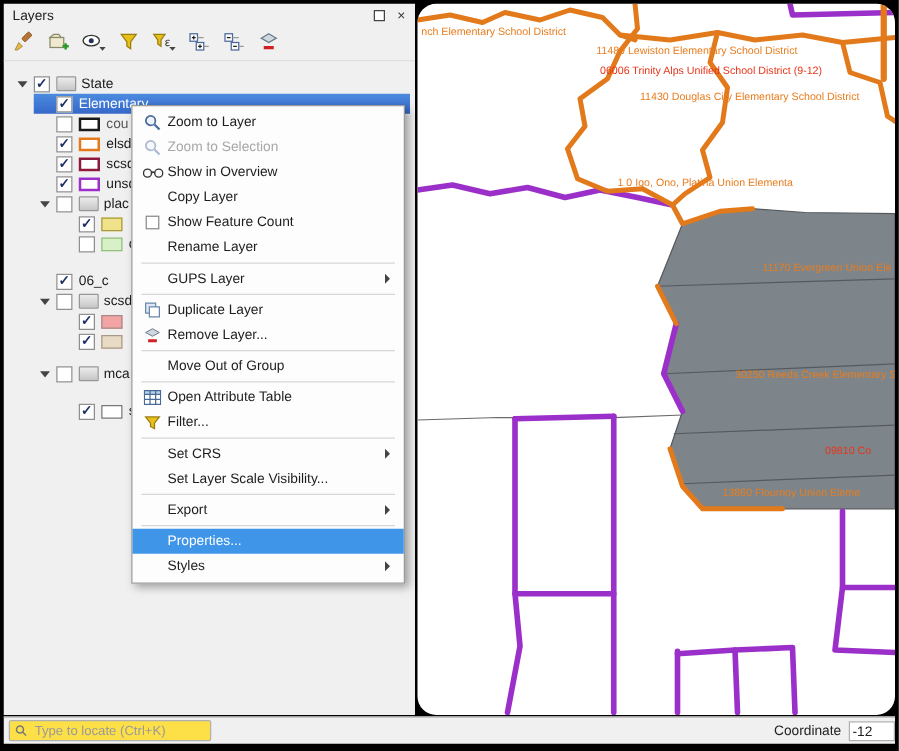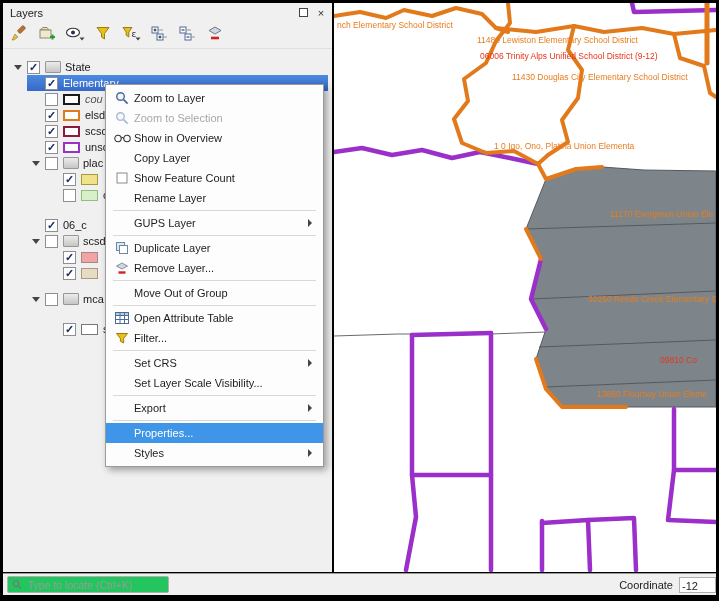--- a/index.html
+++ b/index.html
@@ -27,43 +27,43 @@
   .outline-black{border:2px solid #1a1a1a;}
   .outline-orange{border:2px solid #e2791b;}
   .outline-maroon{border:2px solid #8d1a3c;}
   .outline-purple{border:2px solid #9b2fc9;}
   .outline-thin{border:1px solid #777;}
   .fill-yellow{background:#efe28a;border:1px solid #a89a3a;}
   .fill-green{background:#d8f0c8;border:1px solid #93bd7e;}
   .fill-pink{background:#f2a3a3;border:1px solid #aa8888;}
   .fill-beige{background:#e7dbc3;border:1px solid #aa9988;}
   .tree-label{font-size:11px;color:#1a1a1a;white-space:nowrap;}
-  .tree-label.italic{font-style:italic;color:#555;}
+  .tree-label.italic{color:#555;}
   .selected .tree-label{color:#fff;}
 
   
-  .map{position:absolute;left:334px;top:3px;width:382px;height:569px;background:#fff;overflow:hidden;}
+  .map{position:absolute;left:334px;top:3px;width:382px;height:569px;background:#fff;overflow:hidden;border-radius:15px;}
   .map-label{position:absolute;font-size:8.5px;white-space:nowrap;line-height:10px;}
   .map-label.orange{color:#e87d1e;}
   .map-label.red{color:#e83418;}
 
   
   .context-menu{position:absolute;left:105px;top:84px;width:217px;background:#fdfdfd;border:1px solid #9a9a9a;box-shadow:3px 3px 7px rgba(0,0,0,.35);padding:3px 0;z-index:60;}
   .menu-item{height:20px;display:flex;align-items:center;padding:0 11px 0 4px;font-size:11px;color:#1d1d1d;position:relative;}
   .menu-icon{width:24px;display:flex;align-items:center;justify-content:center;flex:none;}
   .menu-icon.dim{opacity:.45;}
   .menu-label{flex:1;white-space:nowrap;}
   .menu-item.disabled{color:#a8a8a8;}
   .menu-item.highlighted{background:#3f95e8;color:#fff;}
   .sub-arrow{width:0;height:0;border-left:4px solid #444;border-top:4px solid transparent;border-bottom:4px solid transparent;margin-left:6px;}
   .menu-sep{height:1px;background:#d8d8d8;margin:2px 7px;}
 
   
   .statusbar{position:absolute;left:3px;top:573px;width:713px;height:22px;background:#f0f0f0;border-top:1px solid #9a9a9a;display:flex;align-items:center;box-sizing:border-box;}
-  .locate{margin-left:4px;width:162px;height:17px;background:#22c55e;border:1px solid #b0b0b0;border-radius:2px;display:flex;align-items:center;padding:0 4px;gap:4px;box-sizing:border-box;}
+  .locate{margin-left:4px;width:162px;height:17px;background:#fde047;border:1px solid #b0b0b0;border-radius:2px;display:flex;align-items:center;padding:0 4px;gap:4px;box-sizing:border-box;}
   .locate input{border:none;outline:none;background:transparent;font-size:10.5px;color:#444;width:100%;font-family:"Liberation Sans",sans-serif;}
   .locate input::placeholder{color:#9a9a9a;}
   .coordinate{margin-left:auto;display:flex;align-items:center;gap:6px;font-size:11px;color:#222;}
   .coord-box{width:37px;height:16px;border:1px solid #b0b0b0;background:#fff;font-size:11px;line-height:16px;padding:0 2px;overflow:hidden;white-space:nowrap;box-sizing:border-box;}
 </style>
 </head>
 <body>
 
 <div class="window">
 
@@ -272,21 +272,21 @@
     </svg>
     <div class="map-labels">
         <span class="map-label orange" style="left: 3px; top: 17px;">nch Elementary School District</span>
         <span class="map-label orange" style="left: 143px; top: 32px;">11480 Lewiston Elementary School District</span>
         <span class="map-label red" style="left: 146px; top: 48px;">06006 Trinity Alps Unified School District (9-12)</span>
         <span class="map-label orange" style="left: 178px; top: 69px;">11430 Douglas City Elementary School District</span>
         <span class="map-label orange" style="left: 160px; top: 138px;">1 0 Igo, Ono, Platina Union Elementa</span>
         <span class="map-label orange" style="left: 276px; top: 206px;">11170 Evergreen Union Ele</span>
         <span class="map-label orange" style="left: 254px; top: 291px;">30250 Reeds Creek Elementary S</span>
         <span class="map-label red" style="left: 326px; top: 352px;">09810 Co</span>
-        <span class="map-label orange" style="left: 244px; top: 386px; margin-left: 19px;">13860 Flournoy Union Eleme</span>
+        <span class="map-label orange" style="left: 244px; top: 386px;">13860 Flournoy Union Eleme</span>
       </div>
   </div>
 
   <div class="statusbar">
     <div class="locate">
       <svg width="11" height="11" viewBox="0 0 11 11">
           <circle cx="4.5" cy="4.5" r="3.2" fill="none" stroke="#777" stroke-width="1.3"></circle>
           <line x1="7" y1="7" x2="10" y2="10" stroke="#777" stroke-width="1.3"></line>
         </svg>
       <input placeholder="Type to locate (Ctrl+K)" style="">

